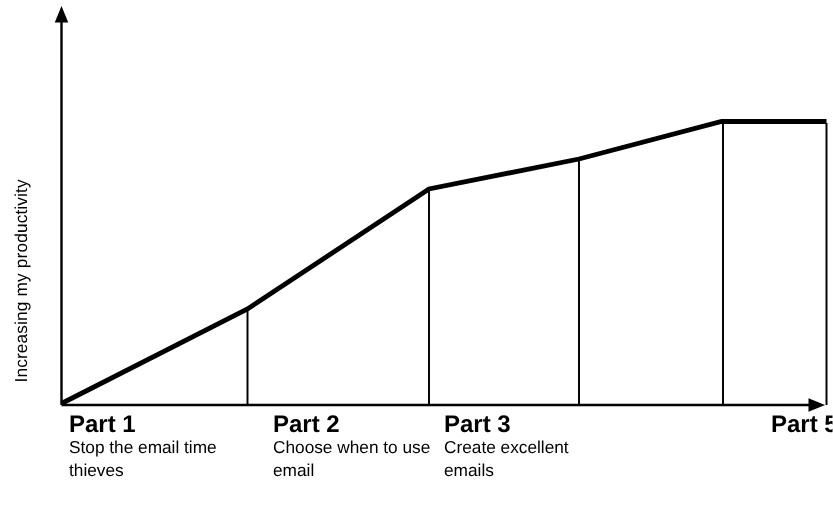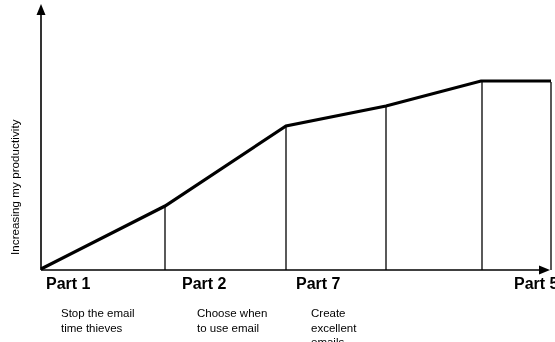--- a/index.html
+++ b/index.html
@@ -81,21 +81,21 @@
     font-size: 16px;
     font-weight: bold;
     line-height: 15px;
     white-space: nowrap;
     margin: 0 0 1px 0;
   }
   .part-desc {
     font-size: 11.5px;
     font-weight: normal;
     line-height: 14.5px;
-    margin: 15px;
+    margin: 0;
   }
   .part-col-1 { left: 46px;  width: 120px; }
   .part-col-2 { left: 182px; width: 112px; }
   .part-col-3 { left: 296px; width: 92px;  }
   .part-col-4 { left: 392px; width: 92px;  }
   .part-col-5 { left: 514px; width: 68px;  }
 </style>
 </head>
 <body>
 
@@ -133,21 +133,21 @@
       <div class="part-title">Part 1</div>
       <div class="part-desc">Stop the email time thieves</div>
     </div>
 
     <div class="part-col part-col-2">
       <div class="part-title">Part 2</div>
       <div class="part-desc">Choose when to use email</div>
     </div>
 
     <div class="part-col part-col-3">
-      <div class="part-title">Part 7</div>
+      <div class="part-title">Part 3</div>
       <div class="part-desc">Create excellent emails</div>
     </div>
 
     <div class="part-col part-col-4">
     </div>
 
     <div class="part-col part-col-5">
       <div class="part-title">Part 5</div>
     </div>
 

